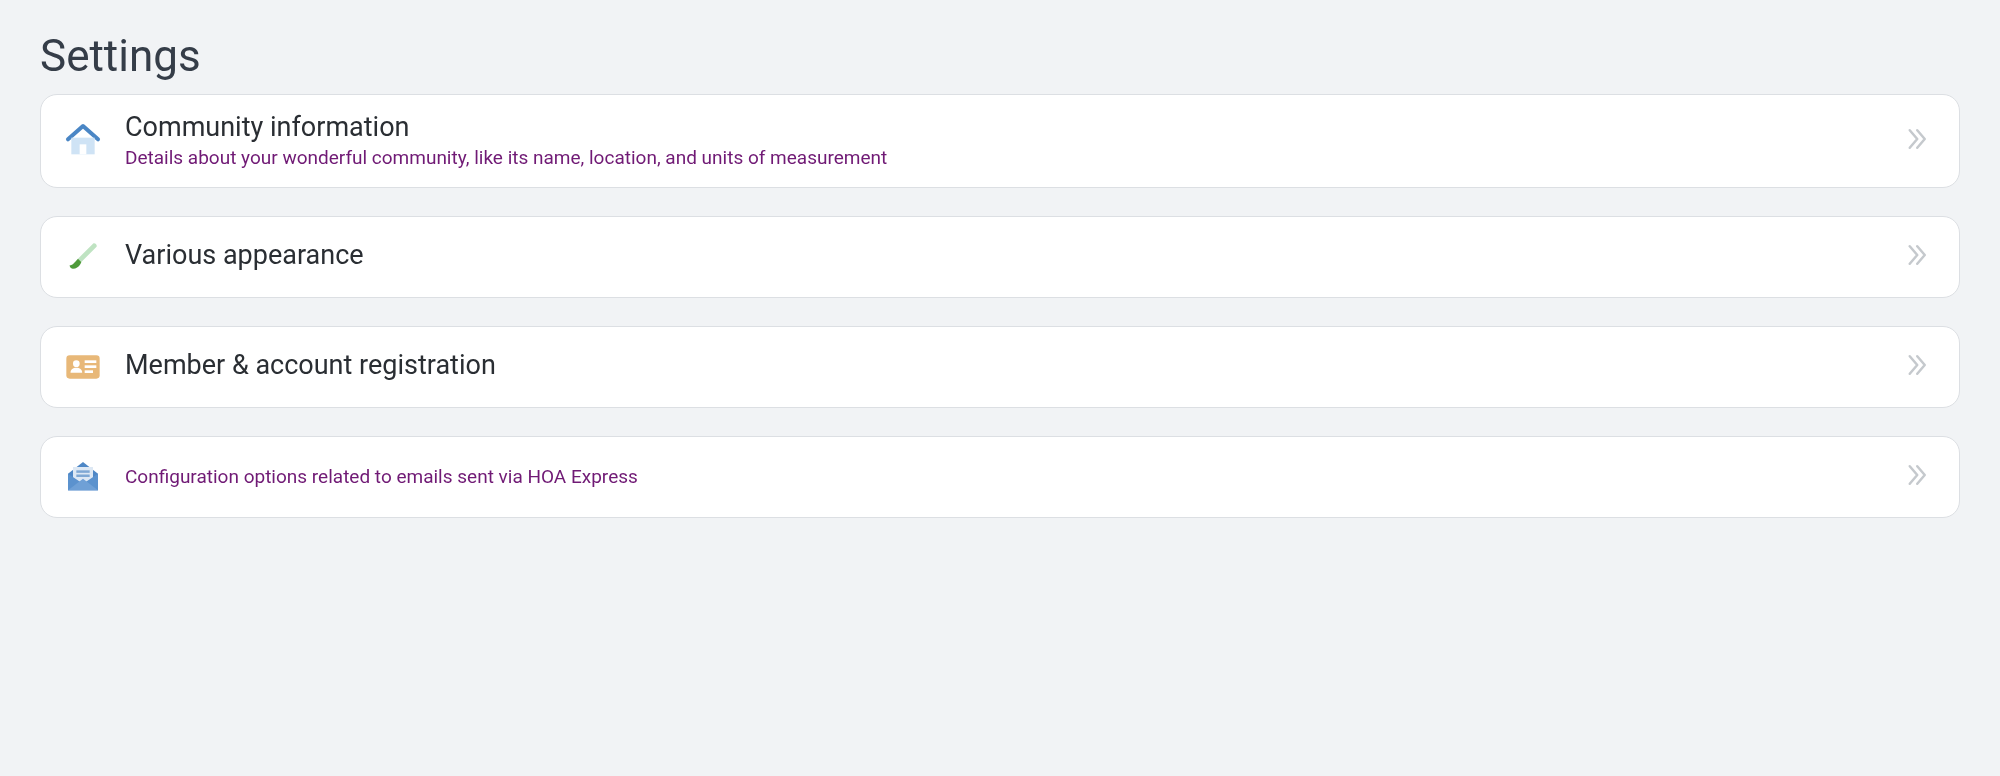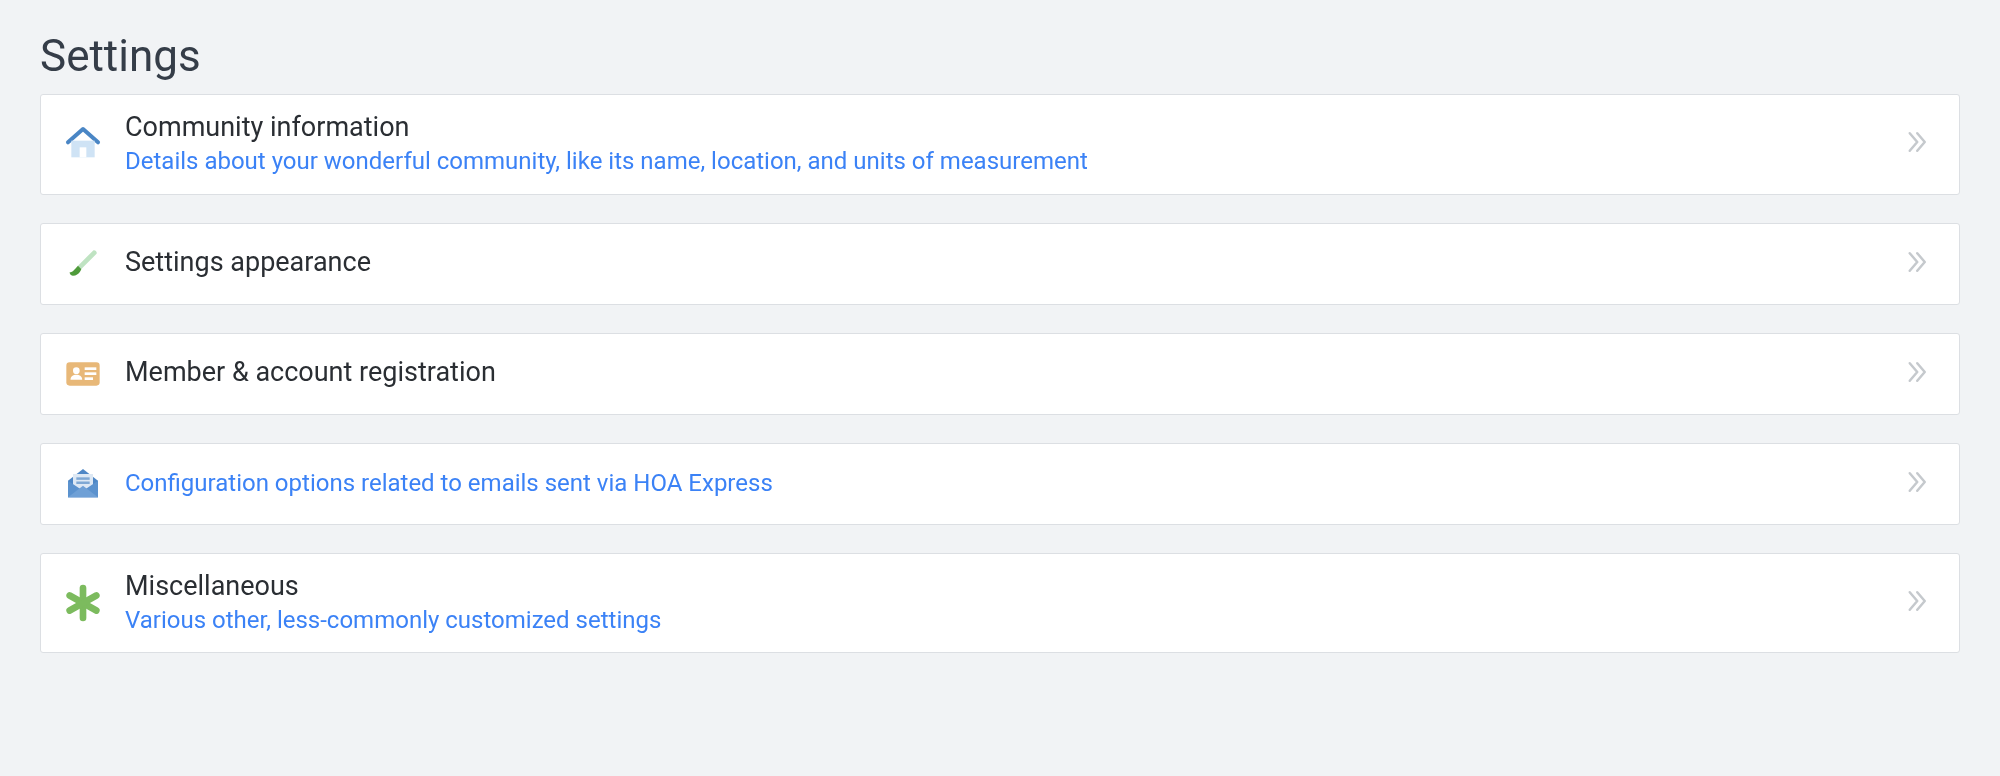--- a/index.html
+++ b/index.html
@@ -19,21 +19,21 @@
       margin-bottom: 12px;
     }
     .settings-list {
       display: flex;
       flex-direction: column;
       gap: 28px;
     }
     .settings-card {
       background: #ffffff;
       border: 1px solid #dcdfe3;
-      border-radius: 3px;
+      border-radius: 17px;
       padding: 16px 28px 16px 18px;
       display: flex;
       align-items: center;
       cursor: pointer;
       transition: background-color 0.1s;
     }
     .card-icon {
       width: 48px;
       height: 48px;
       flex-shrink: 0;
@@ -46,23 +46,23 @@
       flex: 1;
     }
     .card-title {
       font-size: 27px;
       font-weight: 400;
       color: #2a2e33;
       line-height: 1.2;
       margin-bottom: 3px;
     }
     .card-desc {
-      font-size: 24px;
+      font-size: 19px;
       font-weight: 400;
-      color: #3b82f6;
+      color: #701a75;
       line-height: 1.3;
     }
     .card-arrow {
       flex-shrink: 0;
       color: #c5c9cd;
       margin-left: 16px;
     }
   </style>
 </head>
 <body>
@@ -92,21 +92,21 @@
   </div>
 
   <div class="settings-card">
     <div class="card-icon">
       <svg width="40" height="40" viewBox="0 0 24 24">
         <path d="M18 4 C19 3 21 5 20 6 L11 15 L9 13 Z" fill="#bfe3c2"></path>
         <path d="M9 13 L11 15 C11 15 10 19 6 19 C4 19 4 17 4 17 C6 17 7 15 9 13 Z" fill="#4f9b3b"></path>
       </svg>
     </div>
     <div class="card-content">
-      <div class="card-title">Settings appearance</div>
+      <div class="card-title">Various appearance</div>
     </div>
     <div class="card-arrow">
       <svg width="30" height="30" viewBox="0 0 24 24" fill="none" stroke="currentColor" stroke-width="2" stroke-linecap="round" stroke-linejoin="round">
         <polyline points="7 5 13 12 7 19"></polyline>
         <polyline points="13 5 19 12 13 19"></polyline>
       </svg>
     </div>
   </div>
 
   <div class="settings-card">
@@ -146,35 +146,14 @@
       <div class="card-desc">Configuration options related to emails sent via HOA Express</div>
     </div>
     <div class="card-arrow">
       <svg width="30" height="30" viewBox="0 0 24 24" fill="none" stroke="currentColor" stroke-width="2" stroke-linecap="round" stroke-linejoin="round">
         <polyline points="7 5 13 12 7 19"></polyline>
         <polyline points="13 5 19 12 13 19"></polyline>
       </svg>
     </div>
   </div>
 
-  <div class="settings-card">
-    <div class="card-icon">
-      <svg width="40" height="40" viewBox="0 0 24 24">
-        <g stroke="#7cbb5e" stroke-width="4" stroke-linecap="round">
-          <line x1="12" y1="3" x2="12" y2="21"></line>
-          <line x1="4" y1="7.5" x2="20" y2="16.5"></line>
-          <line x1="4" y1="16.5" x2="20" y2="7.5"></line>
-        </g>
-      </svg>
-    </div>
-    <div class="card-content">
-      <div class="card-title">Miscellaneous</div>
-      <div class="card-desc">Various other, less-commonly customized settings</div>
-    </div>
-    <div class="card-arrow">
-      <svg width="30" height="30" viewBox="0 0 24 24" fill="none" stroke="currentColor" stroke-width="2" stroke-linecap="round" stroke-linejoin="round">
-        <polyline points="7 5 13 12 7 19"></polyline>
-        <polyline points="13 5 19 12 13 19"></polyline>
-      </svg>
-    </div>
-  </div>
 
 </div>
 
 </body></html>

